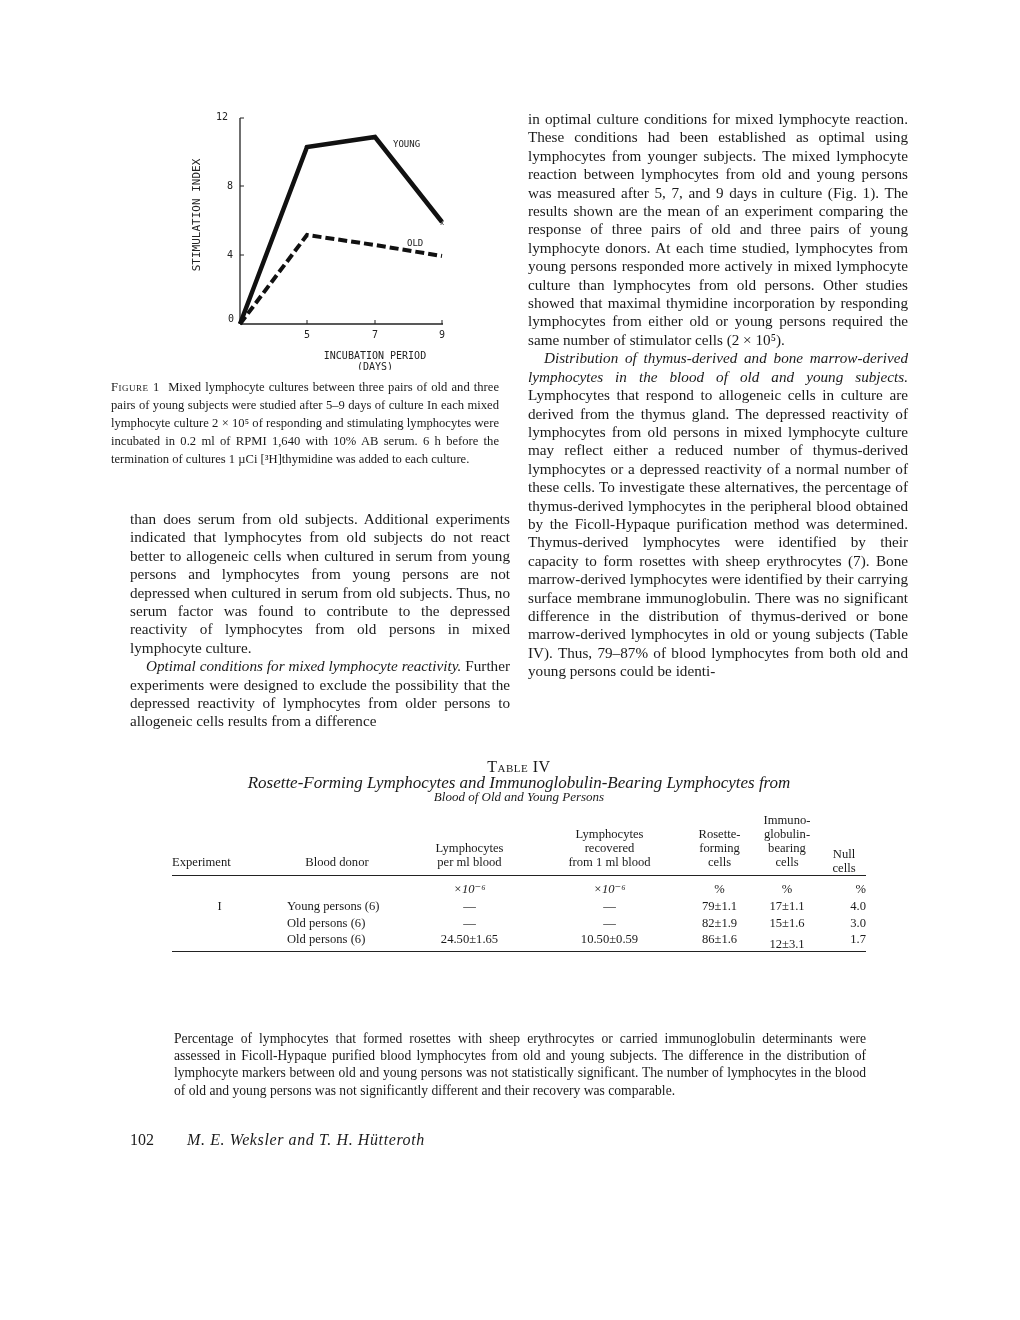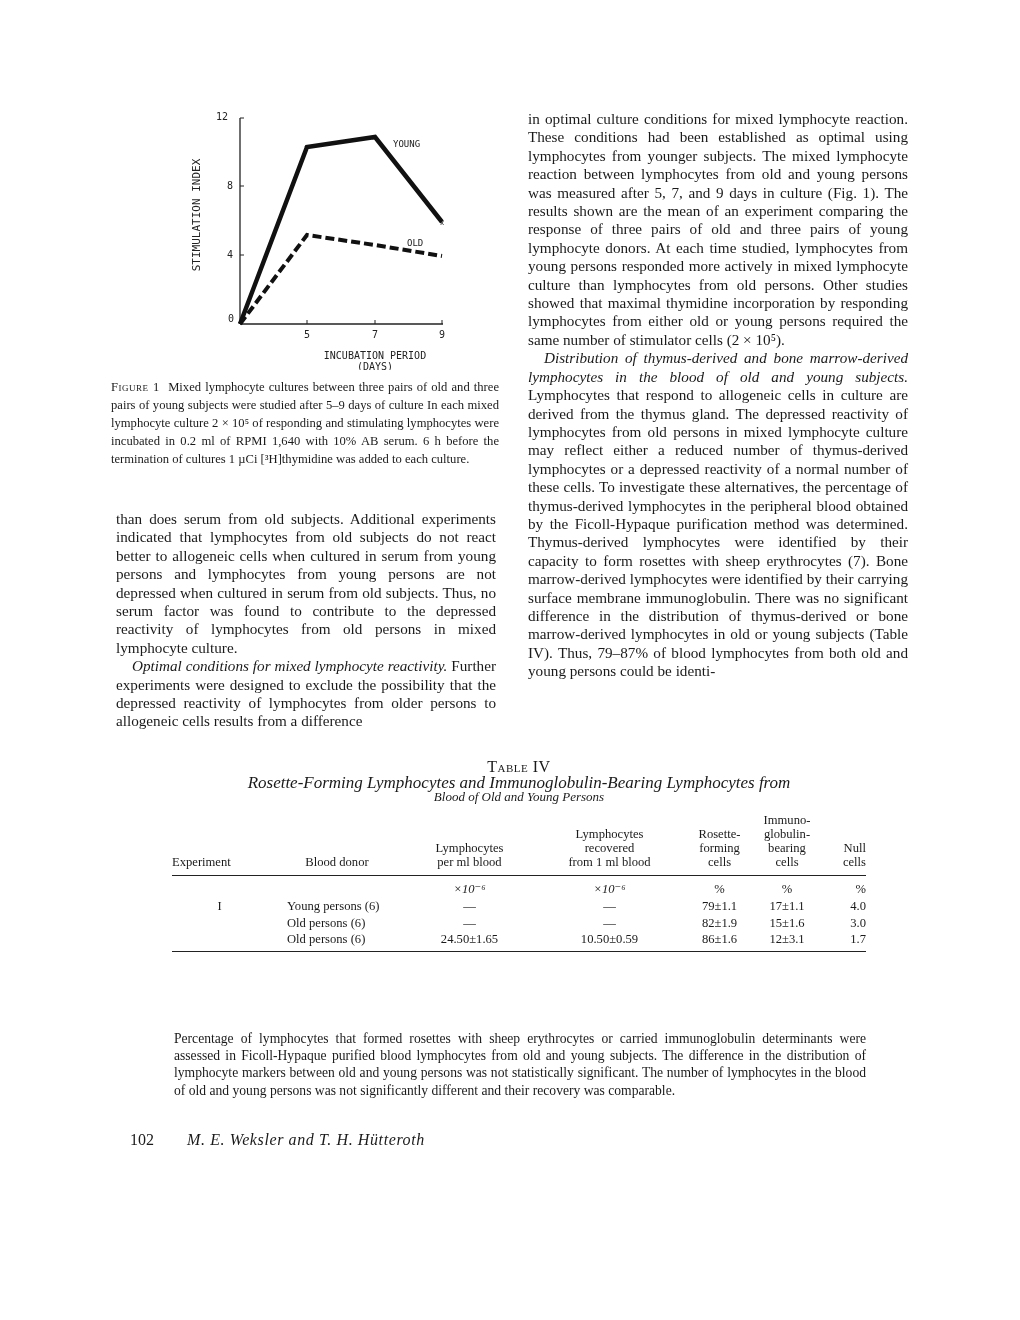--- a/index.html
+++ b/index.html
@@ -65,21 +65,21 @@
 
   <text x="215" y="259" font-size="10" fill="#222" text-anchor="middle">INCUBATION PERIOD</text>
   <text x="215" y="270" font-size="10" fill="#222" text-anchor="middle">(DAYS)</text>
 </svg>
 
 <div class="caption">
   <span class="sc">Figure 1</span>&nbsp;
   <span>Mixed lymphocyte cultures between three pairs of old and three pairs of young subjects were studied after 5–9 days of culture In each mixed lymphocyte culture 2 × 10⁵ of responding and stimulating lymphocytes were incubated in 0.2 ml of RPMI 1,640 with 10% AB serum. 6 h before the termination of cultures 1 µCi [³H]thymidine was added to each culture.</span>
 </div>
 
-<div class="col" style="left:116px; top:510px; width:380px;">
+<div class="col" style="left:130px; top:510px; width:380px;">
   <p class="last">than does serum from old subjects. Additional experiments indicated that lymphocytes from old subjects do not react better to allogeneic cells when cultured in serum from young persons and lymphocytes from young persons are not depressed when cultured in serum from old subjects. Thus, no serum factor was found to contribute to the depressed reactivity of lymphocytes from old persons in mixed lymphocyte culture.</p>
   <p class="indent last">
     <span class="it">Optimal conditions for mixed lymphocyte reactivity.</span>
     <span>Further experiments were designed to exclude the possibility that the depressed reactivity of lymphocytes from older persons to allogeneic cells results from a difference</span>
   </p>
 </div>
 
 <div class="col" style="left:528px; top:110px; width:380px;">
   <p class="last">in optimal culture conditions for mixed lymphocyte reaction. These conditions had been established as optimal using lymphocytes from younger subjects. The mixed lymphocyte reaction between lymphocytes from old and young persons was measured after 5, 7, and 9 days in culture (Fig. 1). The results shown are the mean of an experiment comparing the response of three pairs of old and three pairs of young lymphocyte donors. At each time studied, lymphocytes from young persons responded more actively in mixed lymphocyte culture than lymphocytes from old persons. Other studies showed that maximal thymidine incorporation by responding lymphocytes from either old or young persons required the same number of stimulator cells (2 × 10⁵).</p>
   <p class="indent last">
@@ -119,21 +119,21 @@
       <div>Rosette-</div>
           <div>forming</div>
           <div>cells</div>
     </td>
     <td class="center" style="padding-bottom:6px;">
       <div>Immuno-</div>
           <div>globulin-</div>
           <div>bearing</div>
           <div>cells</div>
     </td>
-    <td class="right" style="padding-bottom:6px;">
+    <td class="right" style="text-align:center;">
       <div>Null</div>
           <div>cells</div>
     </td>
   </tr>
   <tr style="height:20px;">
     <td></td>
         <td></td>
     <td class="center it">×10⁻⁶</td>
     <td class="center it">×10⁻⁶</td>
     <td class="center">%</td>
@@ -157,21 +157,21 @@
     <td class="center">82±1.9</td>
     <td class="center">15±1.6</td>
     <td class="right">3.0</td>
   </tr>
   <tr class="rule-mid" style="height:22px;">
     <td class="center" style="padding-bottom:5px;"></td>
     <td style="padding-left:20px; padding-bottom:5px;">Old persons (6)</td>
     <td class="center" style="padding-bottom:5px;">24.50±1.65</td>
     <td class="center" style="padding-bottom:5px;">10.50±0.59</td>
     <td class="center" style="padding-bottom:5px;">86±1.6</td>
-    <td class="center" style="padding-bottom:5px;">12±3.1</td>
+    <td class="center" style="">12±3.1</td>
     <td class="right" style="padding-bottom:5px;">1.7</td>
   </tr>
 </tbody>
   </table>
 
 <div class="tbl-note">Percentage of lymphocytes that formed rosettes with sheep erythrocytes or carried immunoglobulin determinants were assessed in Ficoll-Hypaque purified blood lymphocytes from old and young subjects. The difference in the distribution of lymphocyte markers between old and young persons was not statistically significant. The number of lymphocytes in the blood of old and young persons was not significantly different and their recovery was comparable.</div>
 
 <div class="footer" style="left:130px;">102</div>
 <div class="footer it" style="left:187px; letter-spacing:0.6px;">M. E. Weksler and T. H. Hütteroth</div>
 

